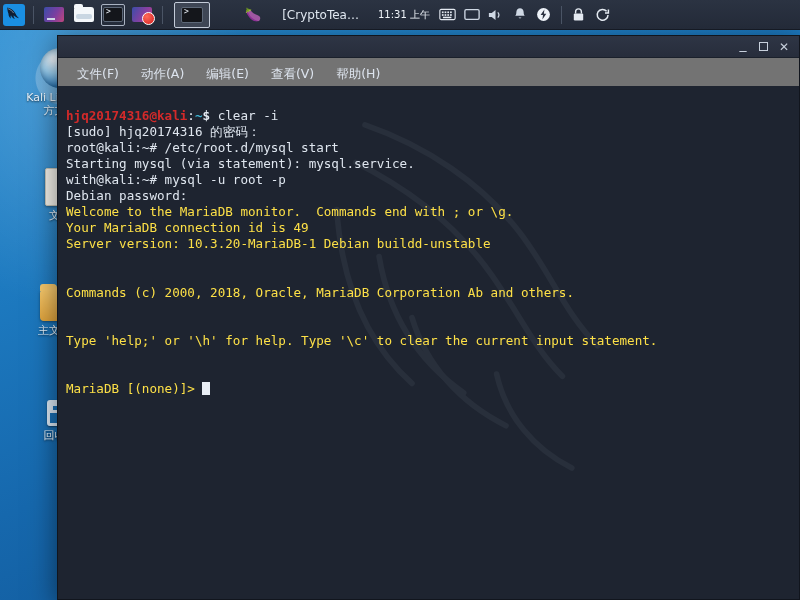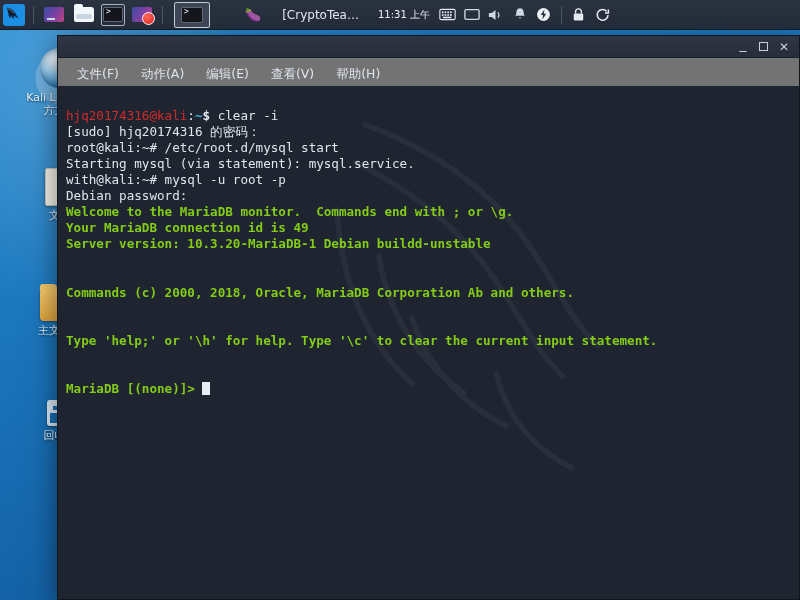--- a/index.html
+++ b/index.html
@@ -153,22 +153,22 @@
   #watermark{
     position:absolute; right:58px; top:6px; width:470px; height:470px;
     opacity:.055; pointer-events:none;
   }
   #term-text{
     position:relative; z-index:2;
     font-family:"DejaVu Sans Mono","Liberation Mono",monospace;
     font-size:12.6px; line-height:16.05px; color:#dfe6ef;
     white-space:pre;
   }
-  .b{ font-weight:bold; color:#84cc16; }
-  .user{ color:#d32a2a; font-weight:normal; }
+  .b{ font-weight:normal; color:#fde047; }
+  .user{ color:#d32a2a; font-weight:bold; }
   .colon{ color:#e6ecf4; }
   .tilde{ color:#3fb8d8; font-weight:bold; }
   .dollar{ color:#e6ecf4; font-weight:bold; }
   .cursor{
     display:inline-block;width:7.6px;height:13px;background:#e9eef5;
     vertical-align:-2px;
   }
   .blank{ display:block; height:16.05px; }
 </style>
 </head>

